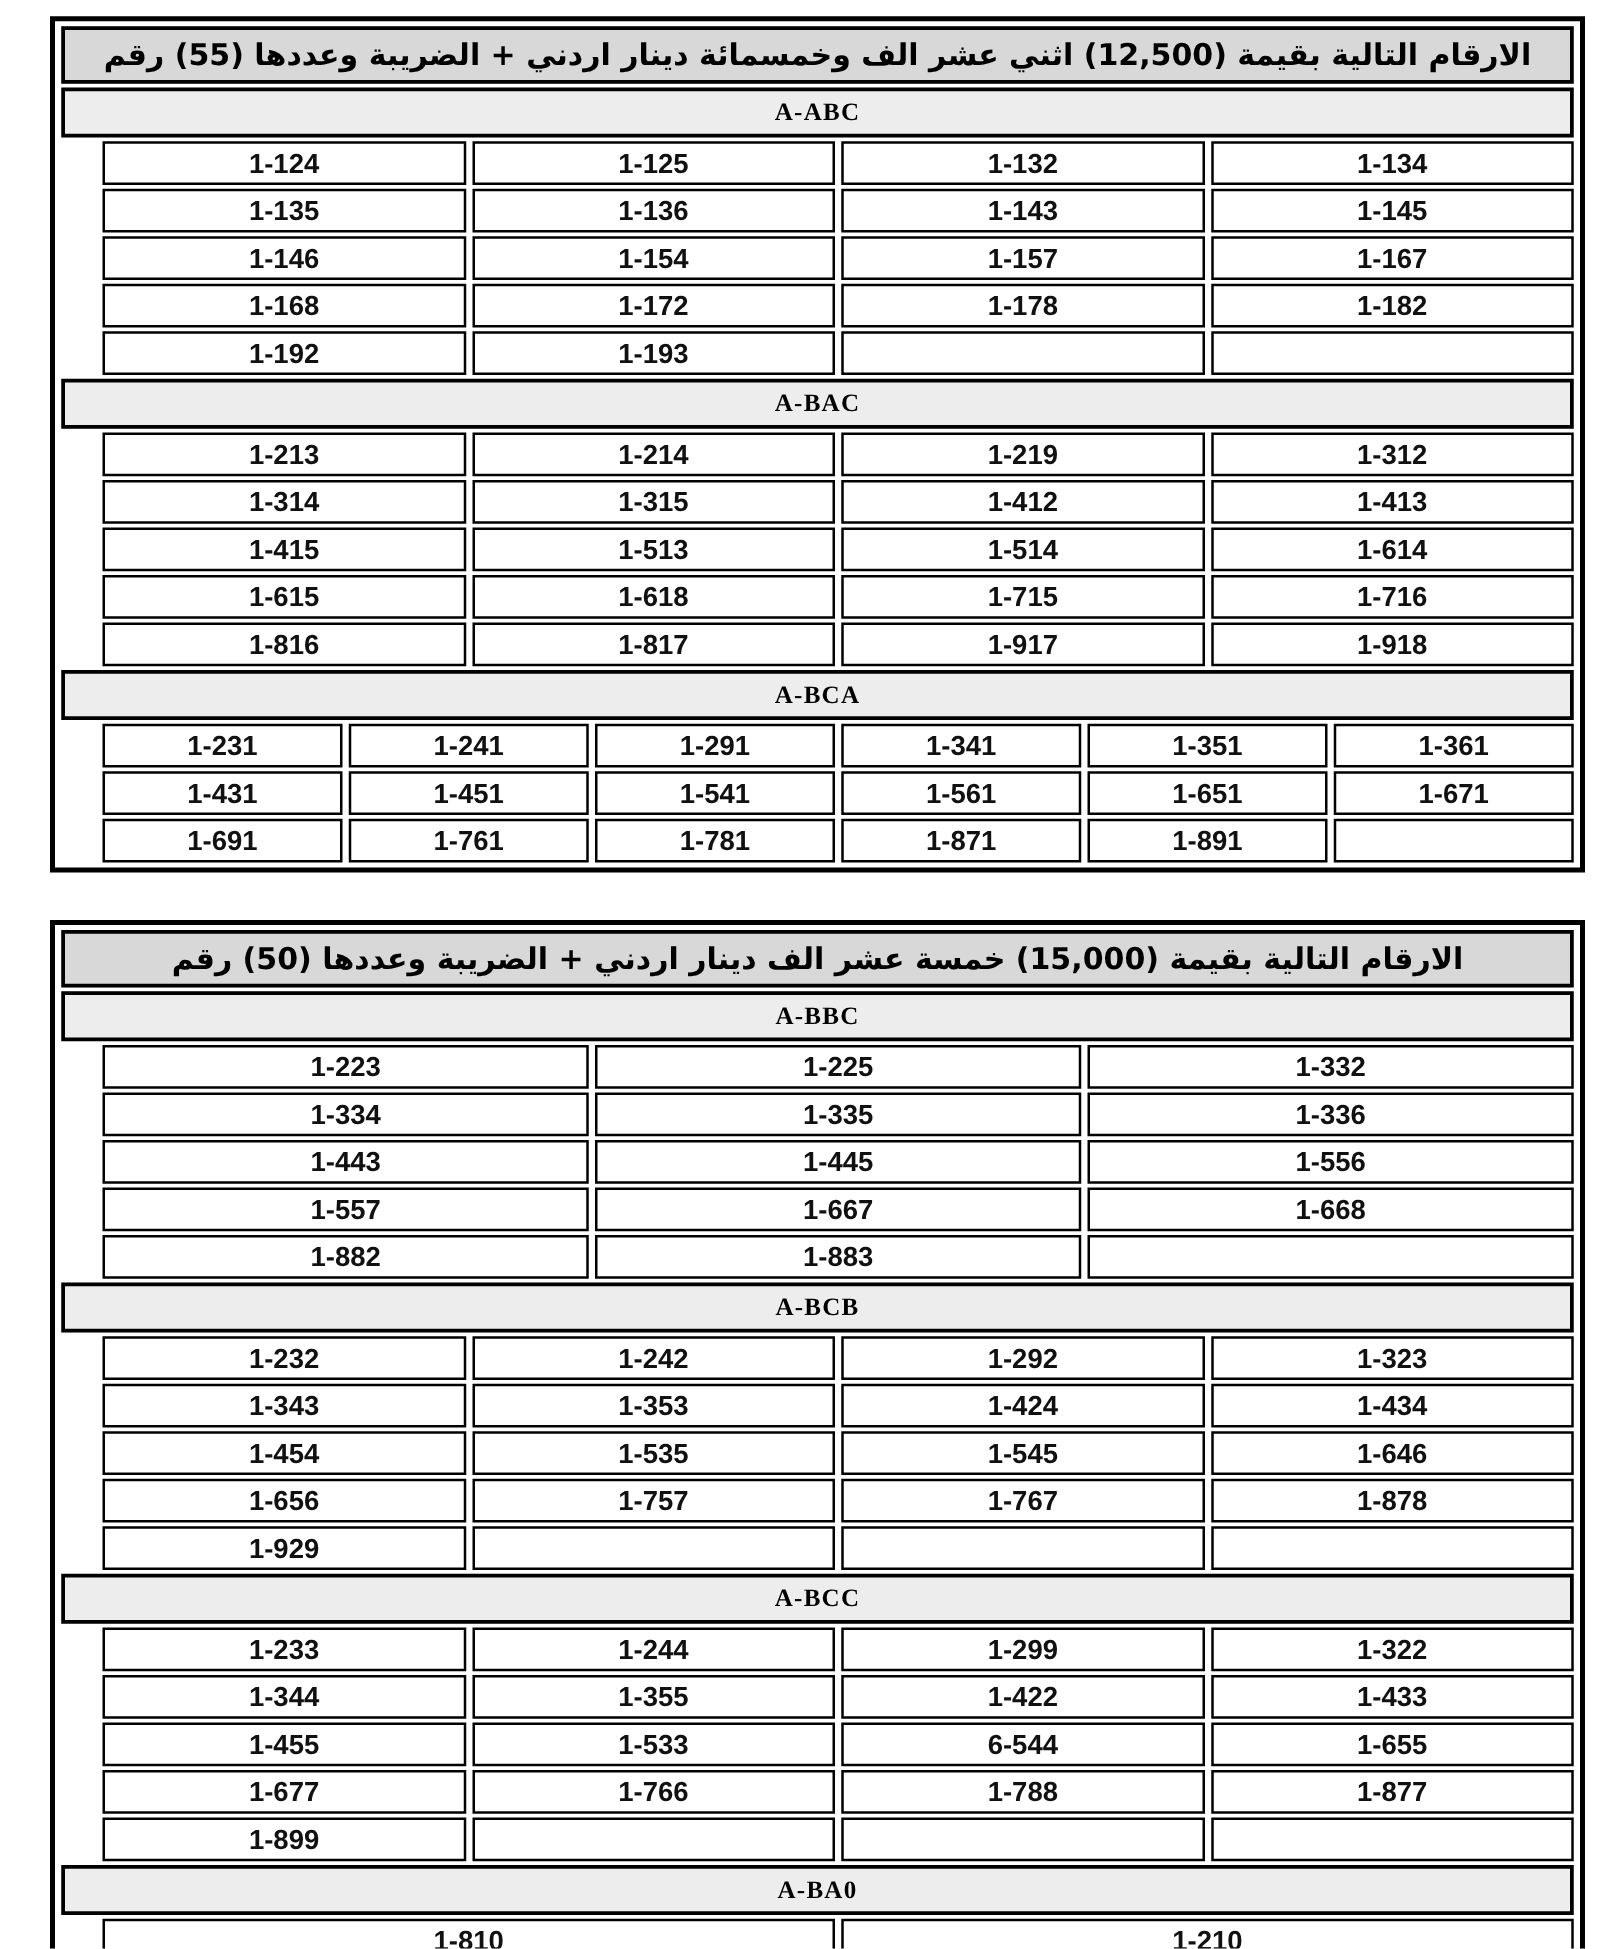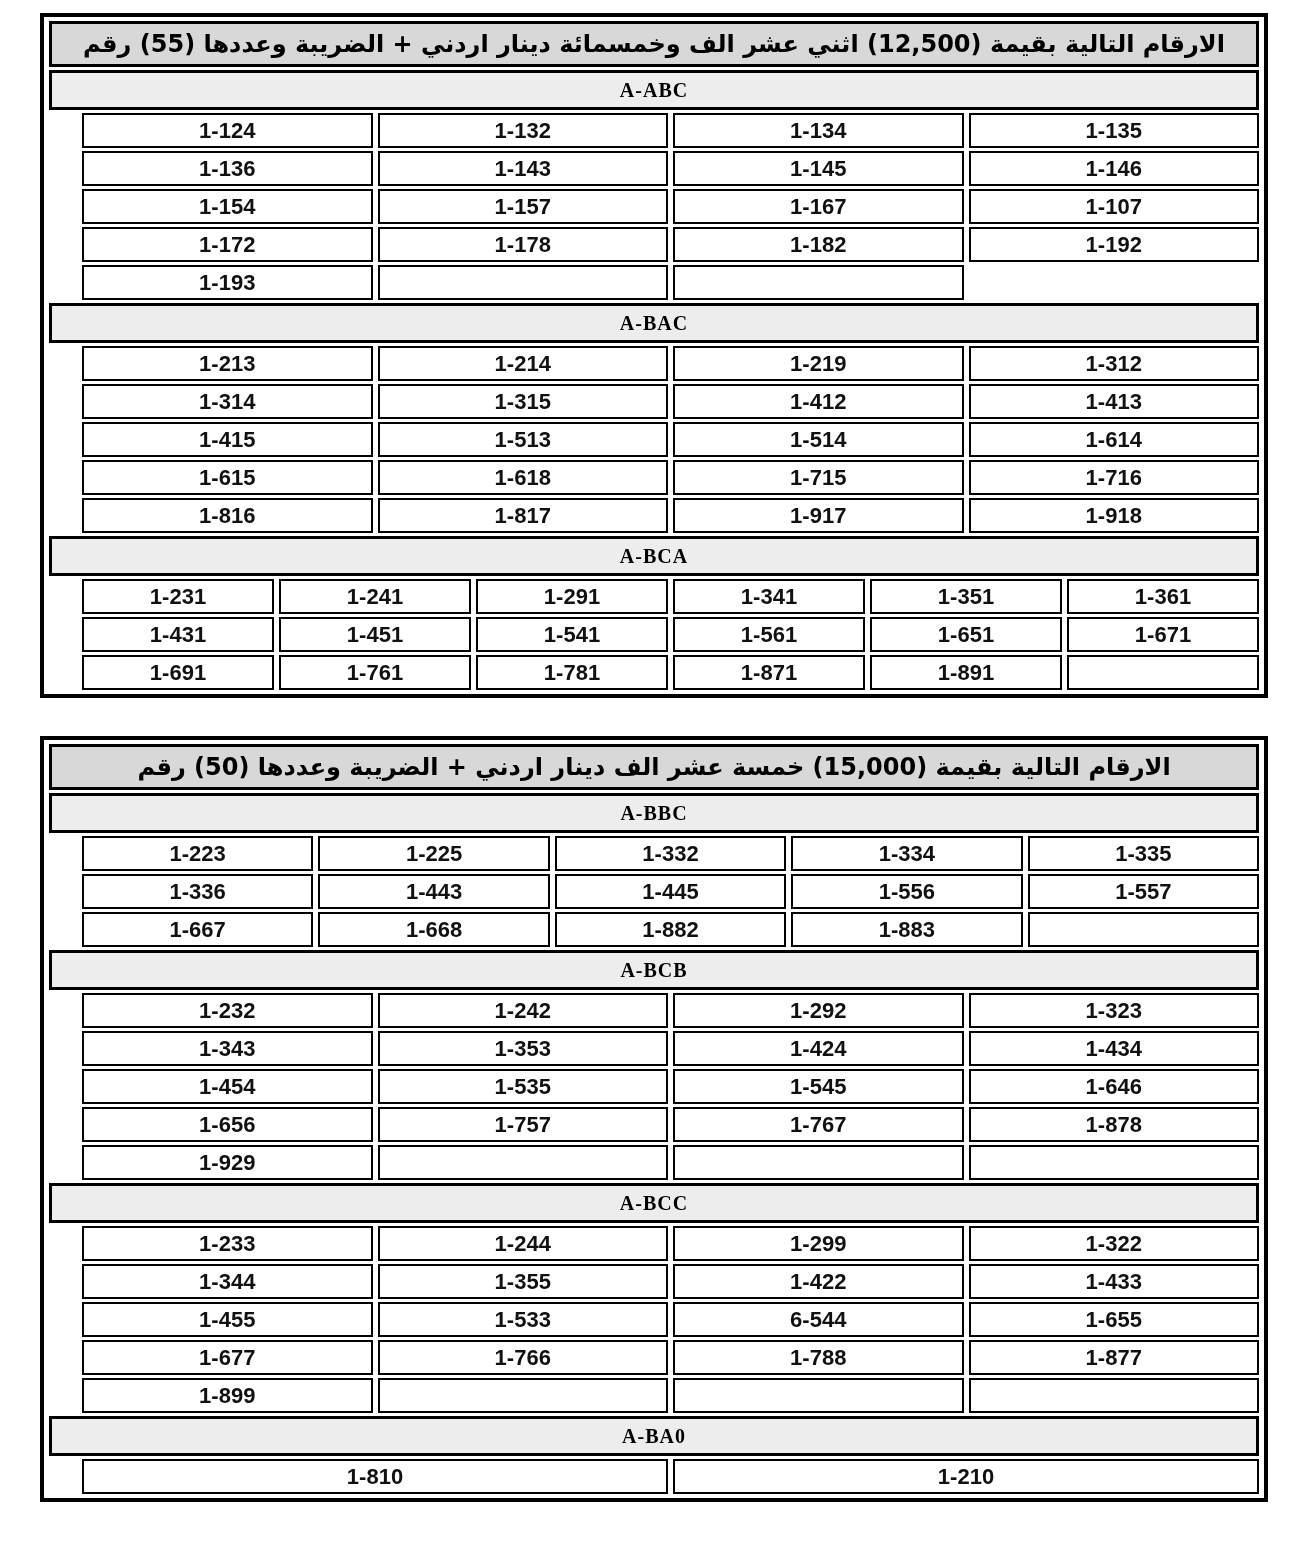--- a/index.html
+++ b/index.html
@@ -21,49 +21,50 @@
   }
   .section-header{
     border:3px solid #000;background:#ededed;height:34px;margin-top:3px;
     display:flex;align-items:center;justify-content:center;
     font-family:"Liberation Serif","DejaVu Serif",serif;font-weight:bold;font-size:20px;
     letter-spacing:1px;color:#000;
   }
   .grid{display:grid;gap:3px 5px;margin-top:3px;padding-left:33px;}
   .cols-2{grid-template-columns:repeat(2,1fr);border-radius:10px;}
   .cols-4{grid-template-columns:repeat(4,1fr);}
-  .cols-5{grid-template-columns:repeat(5,1fr);}
+  .cols-5{grid-template-columns:repeat(3,1fr);}
   .cols-6{grid-template-columns:repeat(6,1fr);}
   .cell{
     border:2.5px solid #000;background:#ffffff;height:31px;
     display:flex;align-items:center;justify-content:center;
     font-weight:bold;font-size:22px;color:#111;
   }
 </style>
 </head>
 <body>
 
 <div class="page">
   <div class="content">
       <div class="table-group">
         <div class="banner">الارقام التالية بقيمة  (12,500) اثني عشر الف وخمسمائة دينار اردني + الضريبة وعددها (55) رقم</div>
         <div class="section-header">A-ABC</div>
         <div class="grid cols-4">
           <div class="cell">1-124</div>
+          <div class="cell">1-125</div>
           <div class="cell">1-132</div>
           <div class="cell">1-134</div>
           <div class="cell">1-135</div>
           <div class="cell">1-136</div>
           <div class="cell">1-143</div>
           <div class="cell">1-145</div>
           <div class="cell">1-146</div>
           <div class="cell">1-154</div>
           <div class="cell">1-157</div>
           <div class="cell">1-167</div>
-          <div class="cell">1-107</div>
+          <div class="cell">1-168</div>
           <div class="cell">1-172</div>
           <div class="cell">1-178</div>
           <div class="cell">1-182</div>
           <div class="cell">1-192</div>
           <div class="cell">1-193</div>
           <div class="cell"></div>
           <div class="cell"></div>
         </div>
         <div class="section-header">A-BAC</div>
         <div class="grid cols-4">

